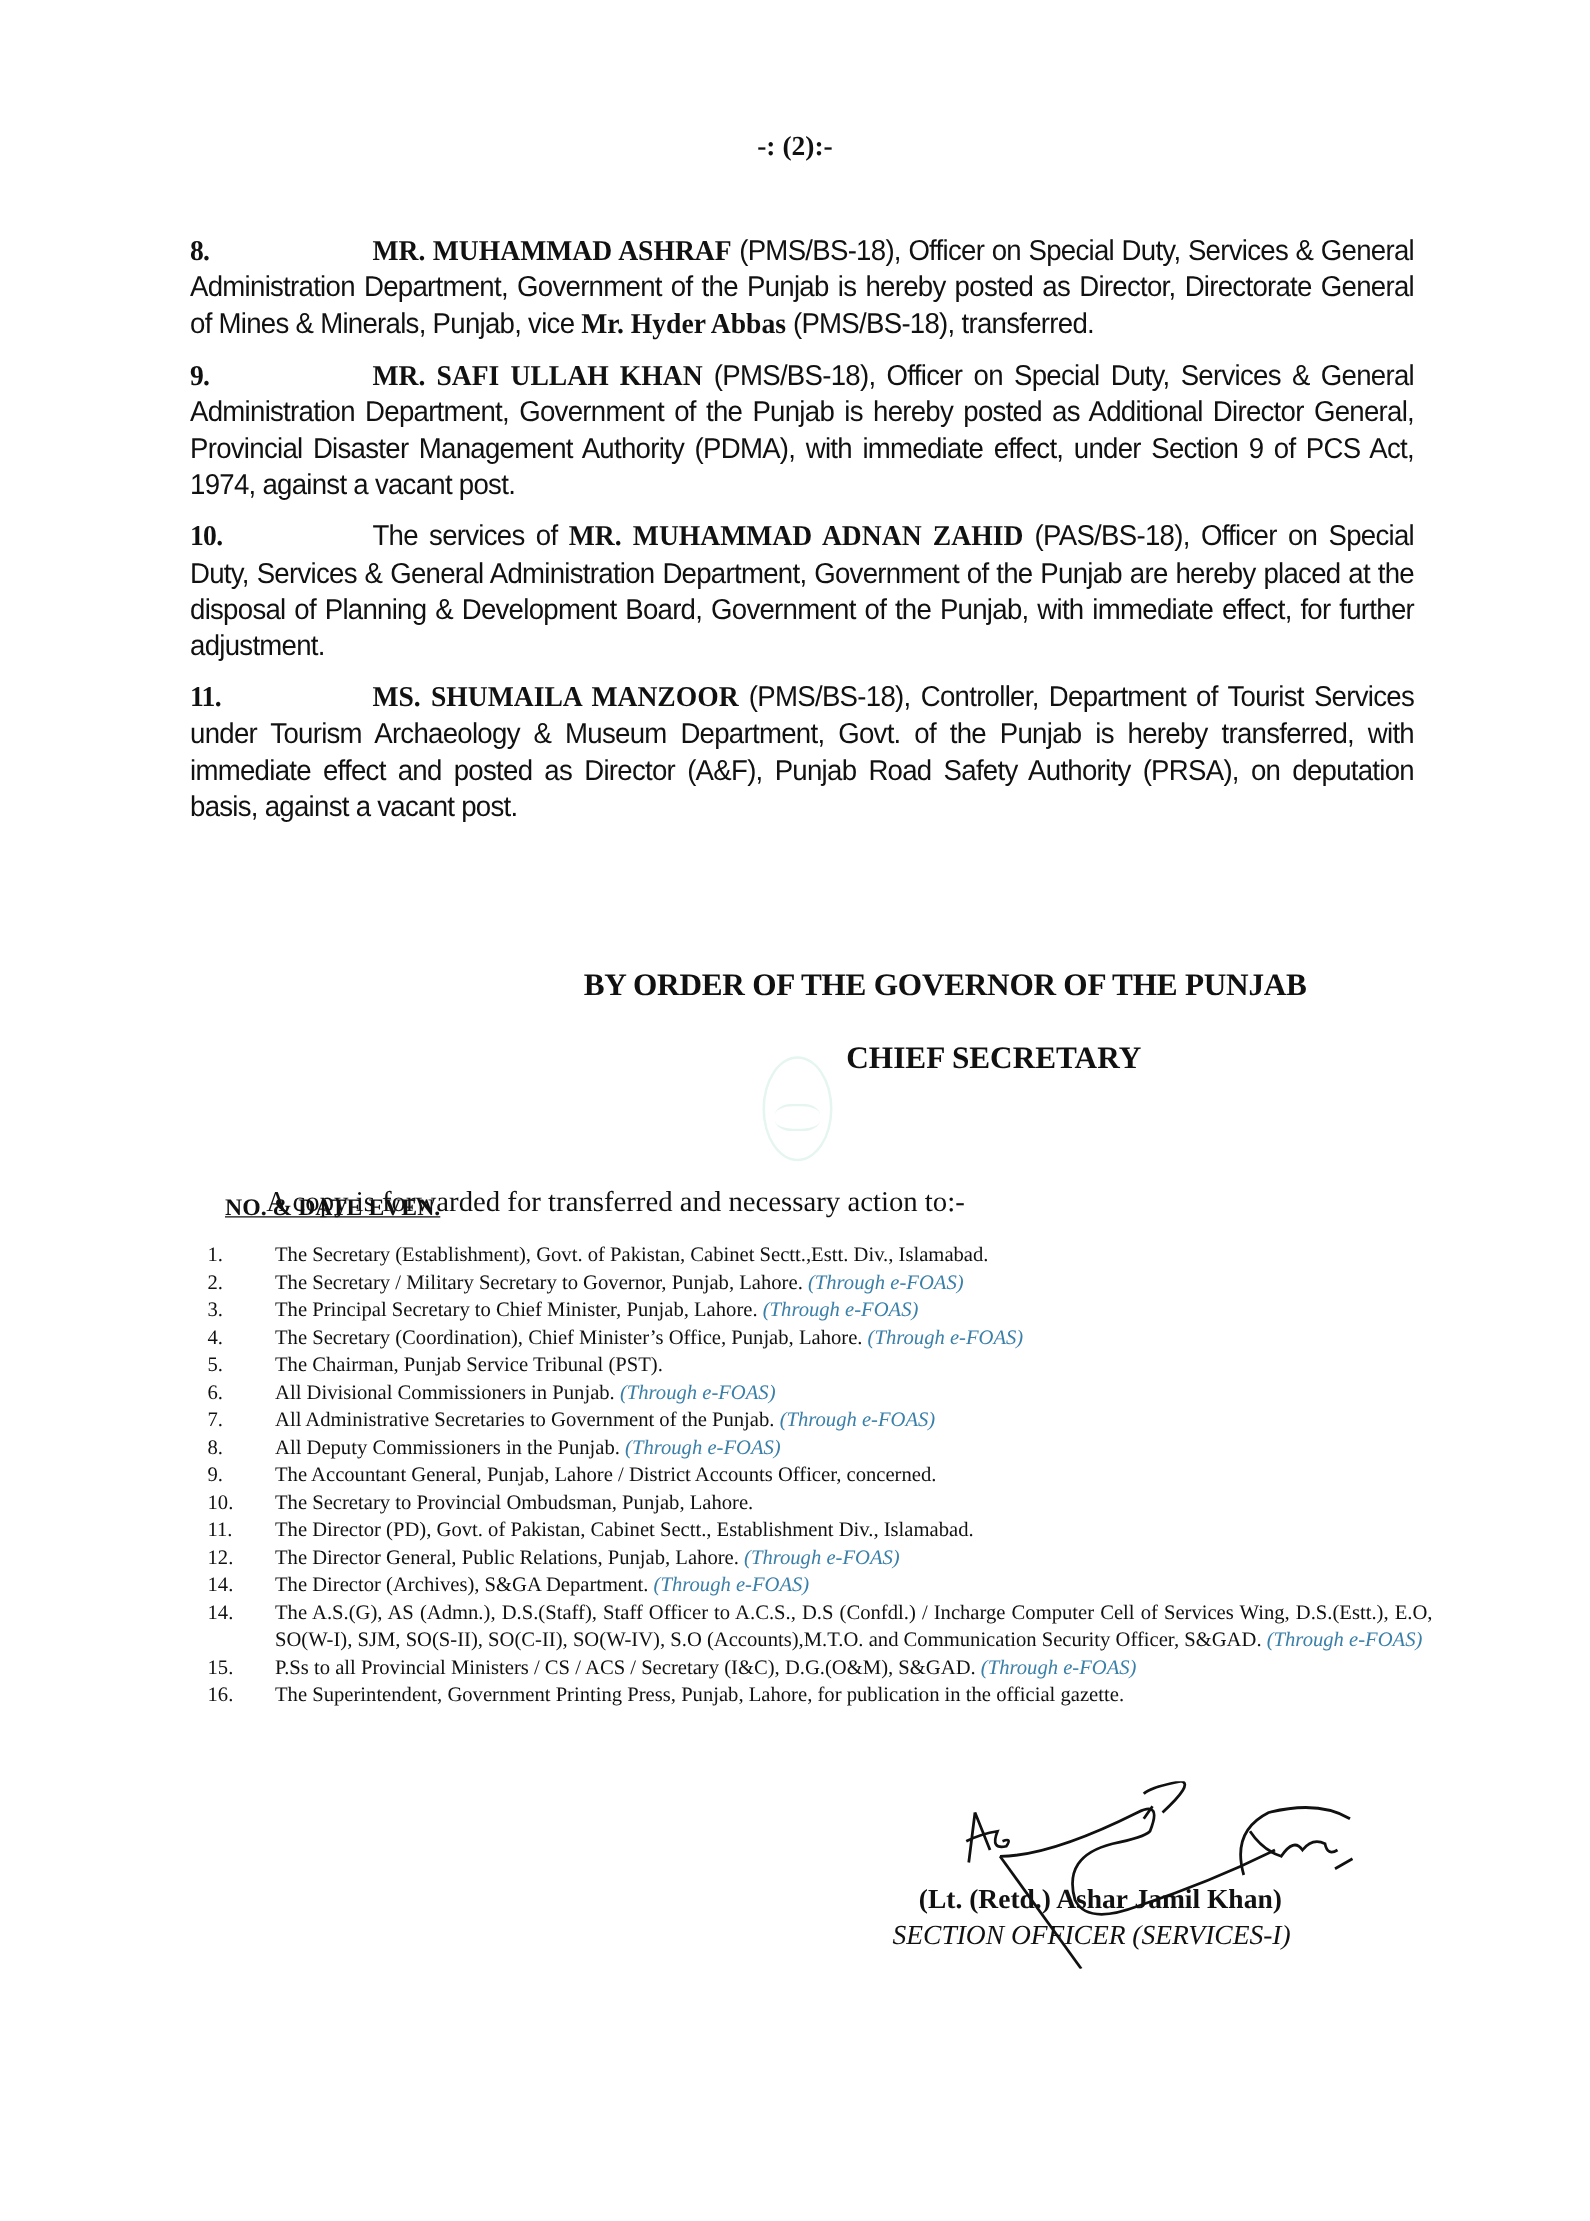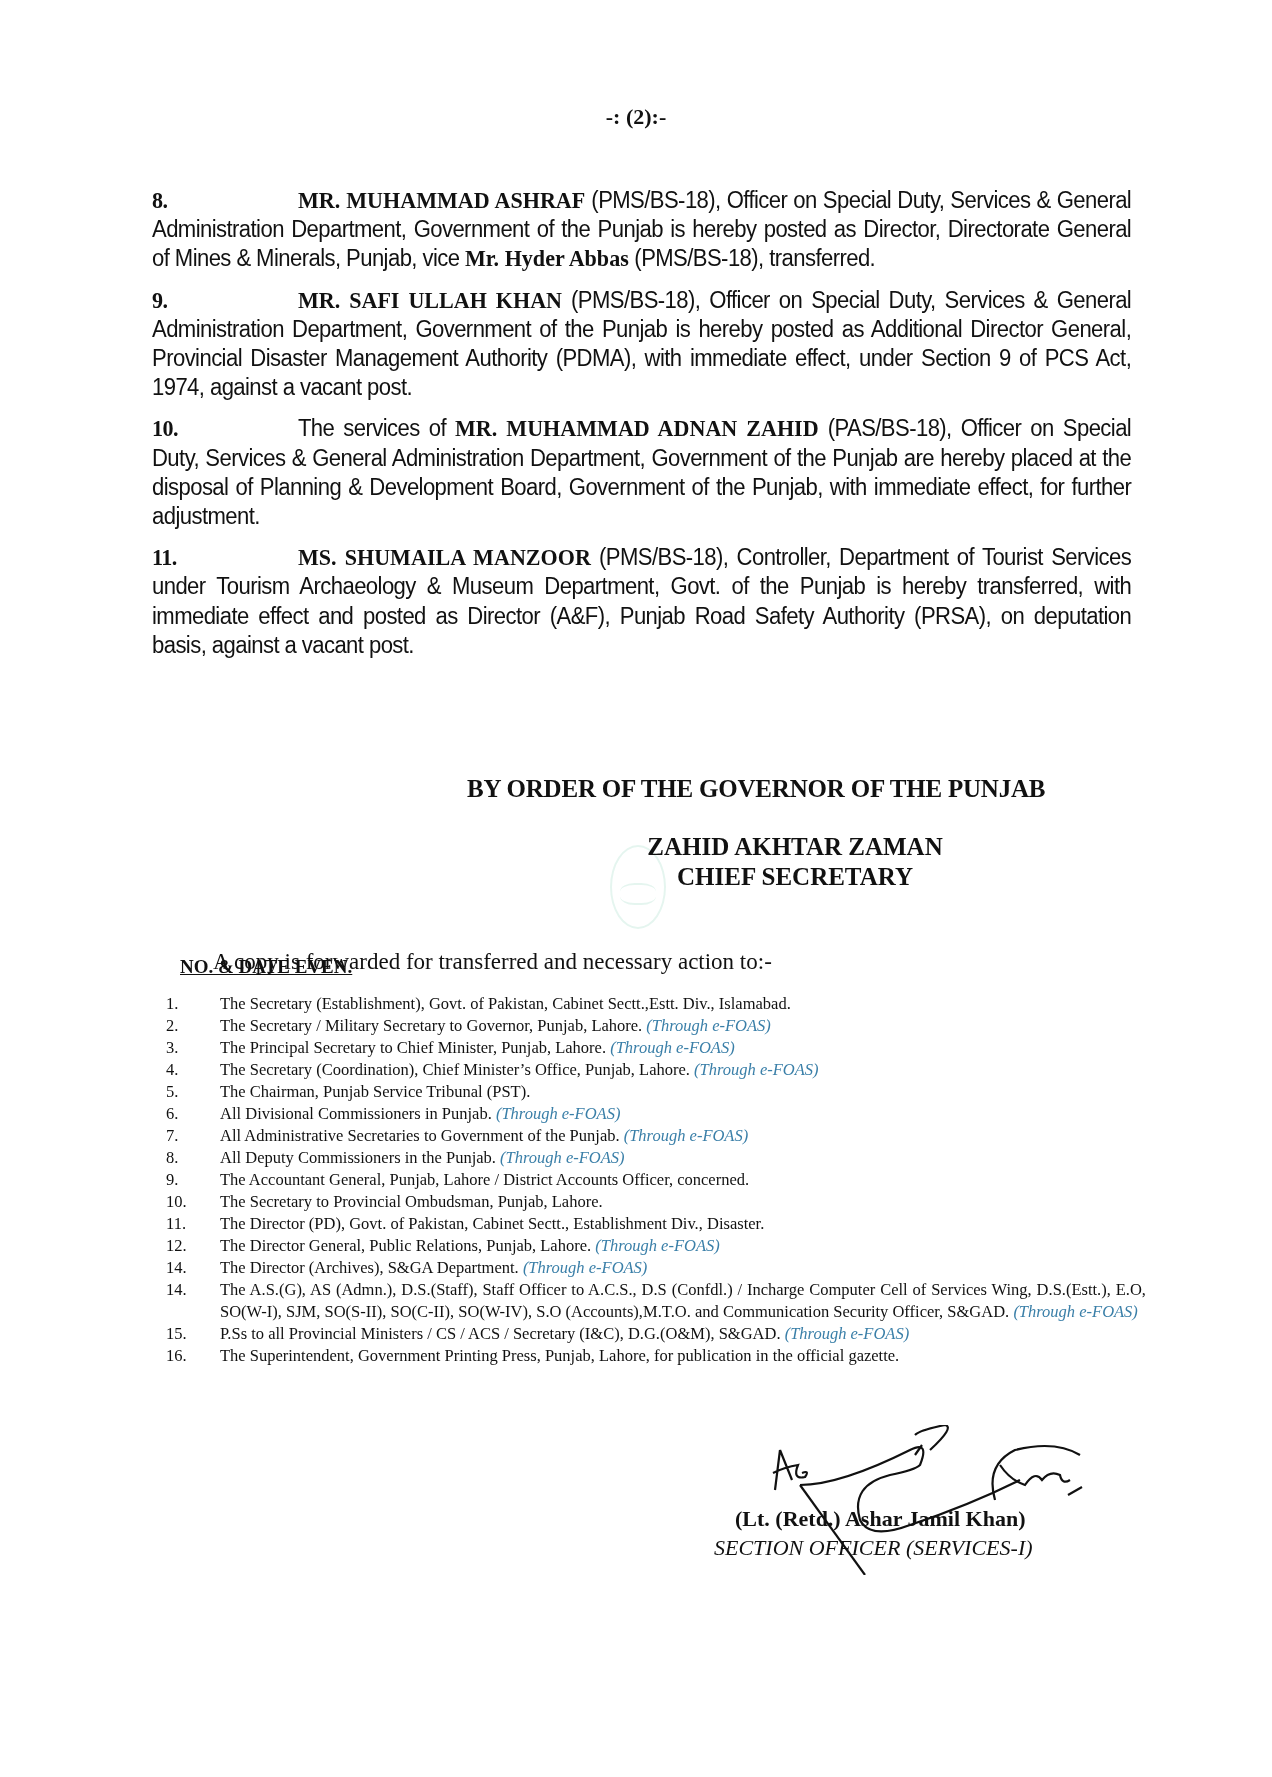--- a/index.html
+++ b/index.html
@@ -70,21 +70,20 @@
   <p class="para"><span class="num">9.</span><b class="nm">MR. SAFI ULLAH KHAN</b><span> (PMS/BS-18), Officer on Special Duty, Services &amp; General Administration Department, Government of the Punjab is hereby posted as Additional Director General, Provincial Disaster Management Authority (PDMA), with immediate effect, under Section 9 of PCS Act, 1974, against a vacant post.</span></p>
   <p class="para"><span class="num">10.</span><span>The services of </span><b class="nm">MR. MUHAMMAD ADNAN ZAHID</b><span> (PAS/BS-18), Officer on Special Duty, Services &amp; General Administration Department, Government of the Punjab are hereby placed at the disposal of Planning &amp; Development Board, Government of the Punjab, with immediate effect, for further adjustment.</span></p>
   <p class="para"><span class="num">11.</span><b class="nm">MS. SHUMAILA MANZOOR</b><span> (PMS/BS-18), Controller, Department of Tourist Services under Tourism Archaeology &amp; Museum Department, Govt. of the Punjab is hereby transferred, with immediate effect and posted as Director (A&amp;F), Punjab Road Safety Authority (PRSA), on deputation basis, against a vacant post.</span></p>
 </div>
 
 <div class="by-order">BY ORDER OF THE GOVERNOR OF THE PUNJAB</div>
 
 <div class="seal"></div>
 
 <div class="cs-block">
-  <div>ZAHID AKHTAR ZAMAN</div>
   <div>CHIEF SECRETARY</div>
 </div>
 
 <div class="no-date">NO. &amp; DATE EVEN.</div>
 <div class="fwd">A copy is forwarded for transferred and necessary action to:-</div>
 
 <ul class="copy-list" id="copy-list">
     <li>
       <span class="n">1.</span>
       <span class="t"><span>The Secretary (Establishment), Govt. of Pakistan, Cabinet Sectt.,Estt. Div., Islamabad.</span></span>
@@ -120,21 +119,21 @@
     <li>
       <span class="n">9.</span>
       <span class="t"><span>The Accountant General, Punjab, Lahore / District Accounts Officer, concerned.</span></span>
     </li>
     <li>
       <span class="n">10.</span>
       <span class="t"><span>The Secretary to Provincial Ombudsman, Punjab, Lahore.</span></span>
     </li>
     <li>
       <span class="n">11.</span>
-      <span class="t"><span>The Director (PD), Govt. of Pakistan, Cabinet Sectt., Establishment Div., Disaster.</span></span>
+      <span class="t"><span>The Director (PD), Govt. of Pakistan, Cabinet Sectt., Establishment Div., Islamabad.</span></span>
     </li>
     <li>
       <span class="n">12.</span>
       <span class="t"><span>The Director General, Public Relations, Punjab, Lahore. </span><span class="via" style="color: rgb(58, 127, 168);">(Through e-FOAS)</span></span>
     </li>
     <li>
       <span class="n">14.</span>
       <span class="t"><span>The Director (Archives), S&amp;GA Department. </span><span class="via" style="color: rgb(58, 127, 168);">(Through e-FOAS)</span></span>
     </li>
     <li>

